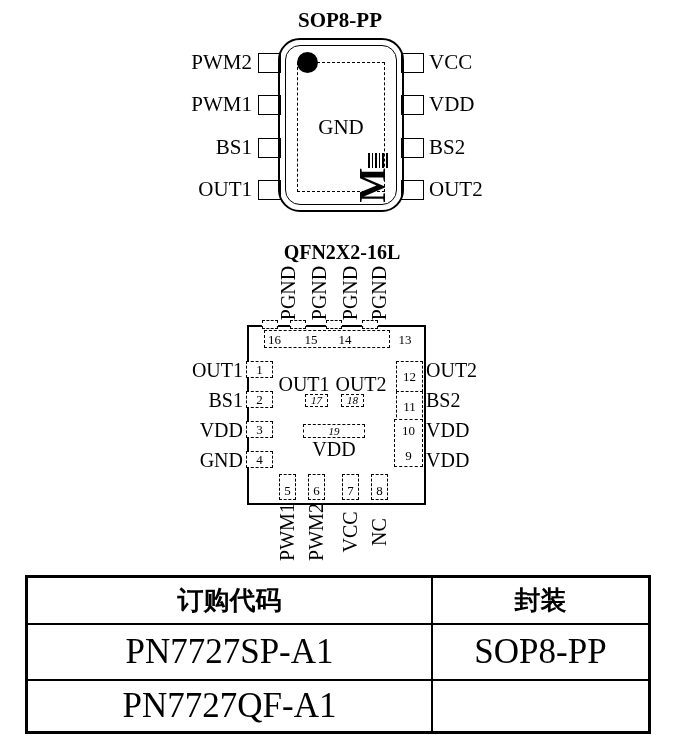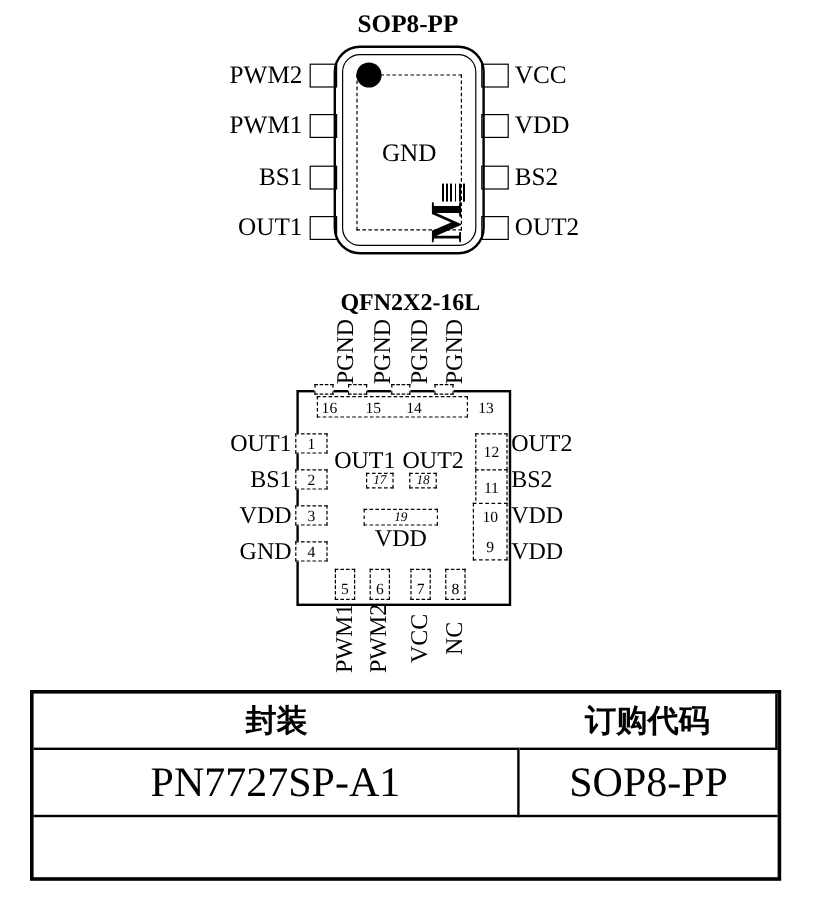--- a/index.html
+++ b/index.html
@@ -178,21 +178,22 @@
     </div>
   <div class="abs dash cpad" style="left:341px;top:394px;width:23px;height:13px;">
       <span class="num">18</span>
     </div>
   <div class="abs dash cpad" style="left:303px;top:424px;width:62px;height:14px;">
       <span class="num">19</span>
     </div>
   <div class="abs ctext" style="left:303px;top:439px;width:62px;">VDD</div>
 
   <div class="abs otable">
+    <div class="cell hdr">订购代码</div>
     <div class="cell hdr last-col">封装</div>
-    <div class="cell hdr">订购代码</div>
 
     <div class="cell">PN7727SP-A1</div>
     <div class="cell last-col">SOP8-PP</div>
 
+    <div class="cell last-row">PN7727QF-A1</div>
   </div>
 
 </div>
 
 </body></html>

